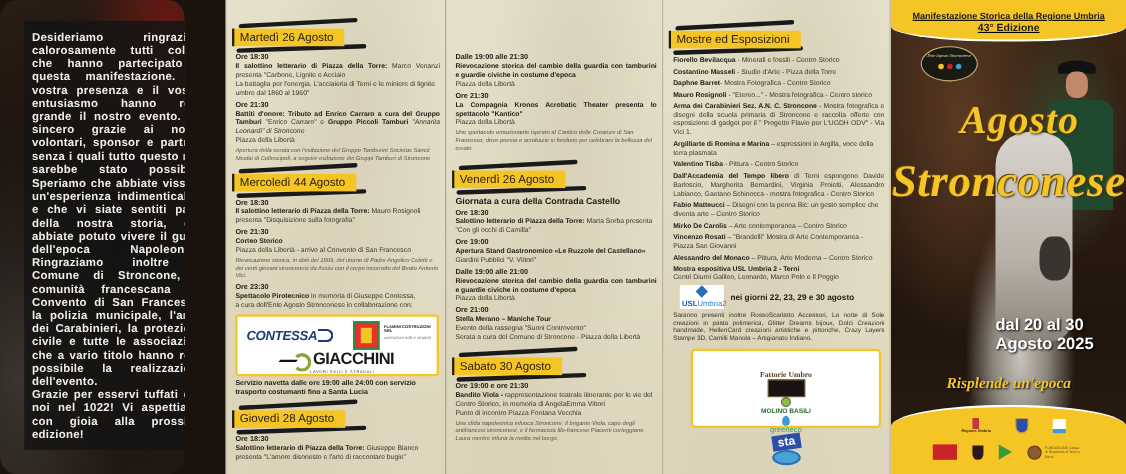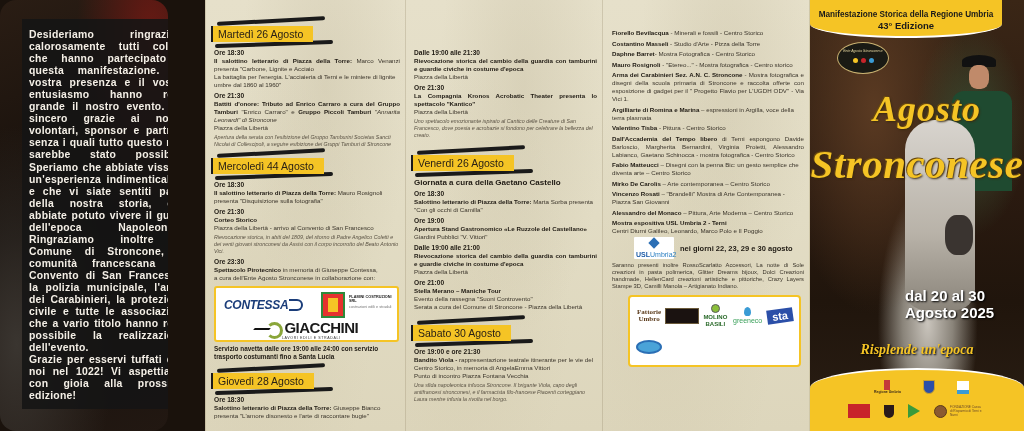--- a/index.html
+++ b/index.html
@@ -62,47 +62,47 @@
   .logo-giacchini .tag { position: absolute; left: 28px; top: 18px; font-size: 3.6px; letter-spacing: 0.6px; color: #333; white-space: nowrap; }
 
   .shuttle { font-size: 6.4px; font-weight: bold; color: #1f1a13; line-height: 8px; padding: 0 4px 0 9px; margin-top: 2px; }
 
   .section-title-big { font-size: 8px; font-weight: bold; color: #1f1a13; padding: 0 4px 0 9px; margin: 3px 0 2px 0; }
 
   .exh { font-size: 6.2px; color: #3a342a; line-height: 8px; padding: 0 5px 0 10px; margin-bottom: 2.5px; }
   .exh b { color: #1f1a13; }
   .exh.just { text-align: justify; }
 
-  .usl-row { display: flex; align-items: center; padding: 0 0 0 32px; margin-top: 2px; }
+  .usl-row { display: flex; align-items: center; padding: 0 0 0 16px; margin-top: 2px; }
   .usl-logo { width: 40px; height: 22px; background: #fff; position: relative; border-radius: 1px; }
   .usl-logo .mark { position:absolute; left: 16px; top: 2px; width: 8px; height: 8px; background: #2b6fb5; transform: rotate(45deg); }
   .usl-logo .txt { position:absolute; left: 2px; bottom: 1px; font-size: 7px; font-weight: bold; color: #1d5ca8; }
   .usl-logo .txt span { font-weight: normal; color: #2b7fc2; }
   .usl-days { font-size: 7.5px; font-weight: bold; color: #1f1a13; margin-left: 6px; }
 
   .sponsors-grid { margin: 5px 8px 0 26px; height: 72px; background: #fff; border: 2px solid #f5c425; border-radius: 4px;
-      display: grid; grid-template-columns: 1fr 1fr 1fr 1fr 1fr; grid-template-rows: 1fr 1fr; align-items: center; justify-items: center; padding: 3px; }
+      display: grid; grid-template-columns: 1fr; grid-template-rows: 1fr 1fr; align-items: center; justify-items: center; padding: 19px; }
   .sp { font-size: 6px; font-weight: bold; text-align: center; }
   .sp-fattorie { color: #5a3a1a; font-family: "Liberation Serif", serif; font-size: 7px; line-height: 7px; }
   .sp-dark { width: 34px; height: 16px; background: #1a1210; border: 1px solid #6b5a3a; }
   .sp-molino { color: #2a6a2a; line-height: 7px; }
   .sp-molino .dot { display:block; margin: 0 auto 1px; width: 9px; height: 9px; border-radius: 50%; background: #8bbf3a; border: 1px solid #5a5a5a; }
   .sp-greeneco { color: #3aa05a; font-weight: normal; font-size: 7px; }
   .sp-greeneco .drop { display:block; margin: 0 auto 1px; width: 7px; height: 9px; background: #3a9bd5; border-radius: 50% 50% 50% 50% / 60% 60% 40% 40%; }
   .sp-sta { background: #2b4fa8; color: #fff; font-size: 11px; padding: 1px 5px; transform: rotate(-8deg); font-family: "Liberation Sans", sans-serif; }
   .sp-round { width: 26px; height: 14px; border-radius: 50%; background: #4aa3d8; border: 2px solid #2b6fb5; }
 
   
   #p5 { left: 810px; width: 214px; background:
       radial-gradient(ellipse at 75% 30%, #3a4a30 0%, transparent 25%),
       radial-gradient(ellipse at 30% 25%, #5a3a22 0%, transparent 45%),
       radial-gradient(ellipse at 55% 75%, #c9c4bc 0%, #8a847a 15%, transparent 30%),
       linear-gradient(180deg, #3a2616 0%, #2a1a10 45%, #20150c 70%, #2a1e14 100%); }
-  .cover-top { position: absolute; left: 0; top: 0; width: 192px; height: 38px; background: #f5c425;
-      border-bottom-left-radius: 50% 14px; border-bottom-right-radius: 50% 14px; border-bottom: 2px solid #fff; }
+  .cover-top { position: absolute; left: 0; top: 0; width: 214px; height: 38px; background: #f5c425;
+      border-bottom-left-radius: 50% 14px; border-bottom-right-radius: 50% 14px; border-bottom: 2px solid #fff; text-decoration: underline; }
   .cover-top .l1 { font-size: 8.2px; font-weight: bold; color: #1a1a1a; text-align: center; margin-top: 10px; }
   .cover-top .l2 { font-size: 9.5px; font-weight: bold; color: #1a1a1a; text-align: center; margin-top: 1px; }
   .badge-oval { position: absolute; left: 27px; top: 42px; width: 52px; height: 32px; border-radius: 50%;
       background: #1a1a14; border: 1px solid #c8b070; }
   .badge-oval .t { font-size: 3.5px; color: #e8d8a0; font-style: italic; text-align: center; margin-top: 6px; }
   .badge-oval .dots { display: flex; justify-content: center; gap: 3px; margin-top: 5px; }
   .badge-oval .dots span { width: 5px; height: 5px; border-radius: 50%; display: inline-block; }
   .rider { position: absolute; left: 150px; top: 55px; width: 40px; height: 56px; }
   .rider .hat { position:absolute; left: 2px; top: 0; width: 34px; height: 12px; background: #111; border-radius: 50% 50% 10% 10%; }
   .rider .face { position:absolute; left: 9px; top: 10px; width: 20px; height: 24px; background: #c08a6a; border-radius: 40%; }
@@ -218,21 +218,21 @@
     <div class="title just">La Compagnia Kronos Acrobatic Theater presenta lo spettacolo "Kantico"</div>
     <div>Piazza della Libertà</div>
     <div class="note">Uno spettacolo emozionante ispirato al Cantico delle Creature di San Francesco, dove poesia e acrobazie si fondono per celebrare la bellezza del creato.</div>
   </div>
 
   <div style="height:14px"></div>
   <div class="day-banner">
     <span class="stripe"></span><span class="stripe2"></span>
     <span class="label">Venerdì 26 Agosto</span>
   </div>
-  <div class="section-title-big">Giornata a cura della Gaetano Castello</div>
+  <div class="section-title-big">Giornata a cura della Contrada Castello</div>
   <div class="ev">
     <div class="time">Ore 18:30</div>
     <div><span class="title">Salottino letterario di Piazza della Torre:</span><span> Marta Sorba presenta "Con gli occhi di Camilla"</span></div>
   </div>
   <div class="ev">
     <div class="time">Ore 19:00</div>
     <div class="title just">Apertura Stand Gastronomico «Le Ruzzole del Castellano»</div>
     <div>Giardini Pubblici "V. Vittori"</div>
   </div>
   <div class="ev">
@@ -255,20 +255,24 @@
   <div class="ev">
     <div class="time">Ore 19:00 e ore 21:30</div>
     <div><span class="title">Bandito Viola -</span><span> rappresentazione teatrale itinerante per le vie del Centro Storico, in memoria di AngelaEmma Vittori</span></div>
     <div>Punto di incontro Piazza Fontana Vecchia</div>
     <div class="note">Una sfida napoleonica infuoca Stroncone. Il brigante Viola, capo degli antifrancesi stronconesi, e il farmacista filo-francese Piacenti corteggiano Laura mentre infuria la rivolta nel borgo.</div>
   </div>
 </section>
 
 <section class="panel parchment" id="p4">
   <div style="height:26px"></div>
+  <div class="day-banner">
+    <span class="stripe"></span><span class="stripe2"></span>
+    <span class="label">Mostre ed Esposizioni</span>
+  </div>
   <div style="height:3px"></div>
   <div class="exh"><b>Fiorello Bevilacqua</b><span> - Minerali e fossili - Centro Storico</span></div>
   <div class="exh"><b>Costantino Masseli</b><span> - Studio d'Arte - Pizza della Torre</span></div>
   <div class="exh"><b>Daphne Barret</b><span>- Mostra Fotografica - Centro Storico</span></div>
   <div class="exh"><b>Mauro Rosignoli</b><span> - "Etereo..." - Mostra fotografica - Centro storico</span></div>
   <div class="exh just"><b>Arma dei Carabinieri Sez. A.N. C. Stroncone</b><span> - Mostra fotografica e disegni della scuola primaria di Stroncone e raccolta offerte con esposizione di gadget per il " Progetto Flavio per L'UGDH ODV"  - Via Vici 1.</span></div>
   <div class="exh"><b>Argilliarte di Romina e Marina</b><span> – espressioni in Argilla, voce della terra plasmata</span></div>
   <div class="exh"><b>Valentino Tisba</b><span> - Pittura - Centro Storico</span></div>
   <div class="exh just"><b>Dall'Accademia del Tempo libero</b><span> di Terni espongono Davide Barloscio, Margherita Bernardini, Virginia Proietti, Alessandro Labianco, Gaetano Schinocca - mostra fotografica - Centro Storico</span></div>
   <div class="exh"><b>Fabio Matteucci</b><span> – Disegni con la penna Bic: un gesto semplice che diventa arte – Centro Storico</span></div>

